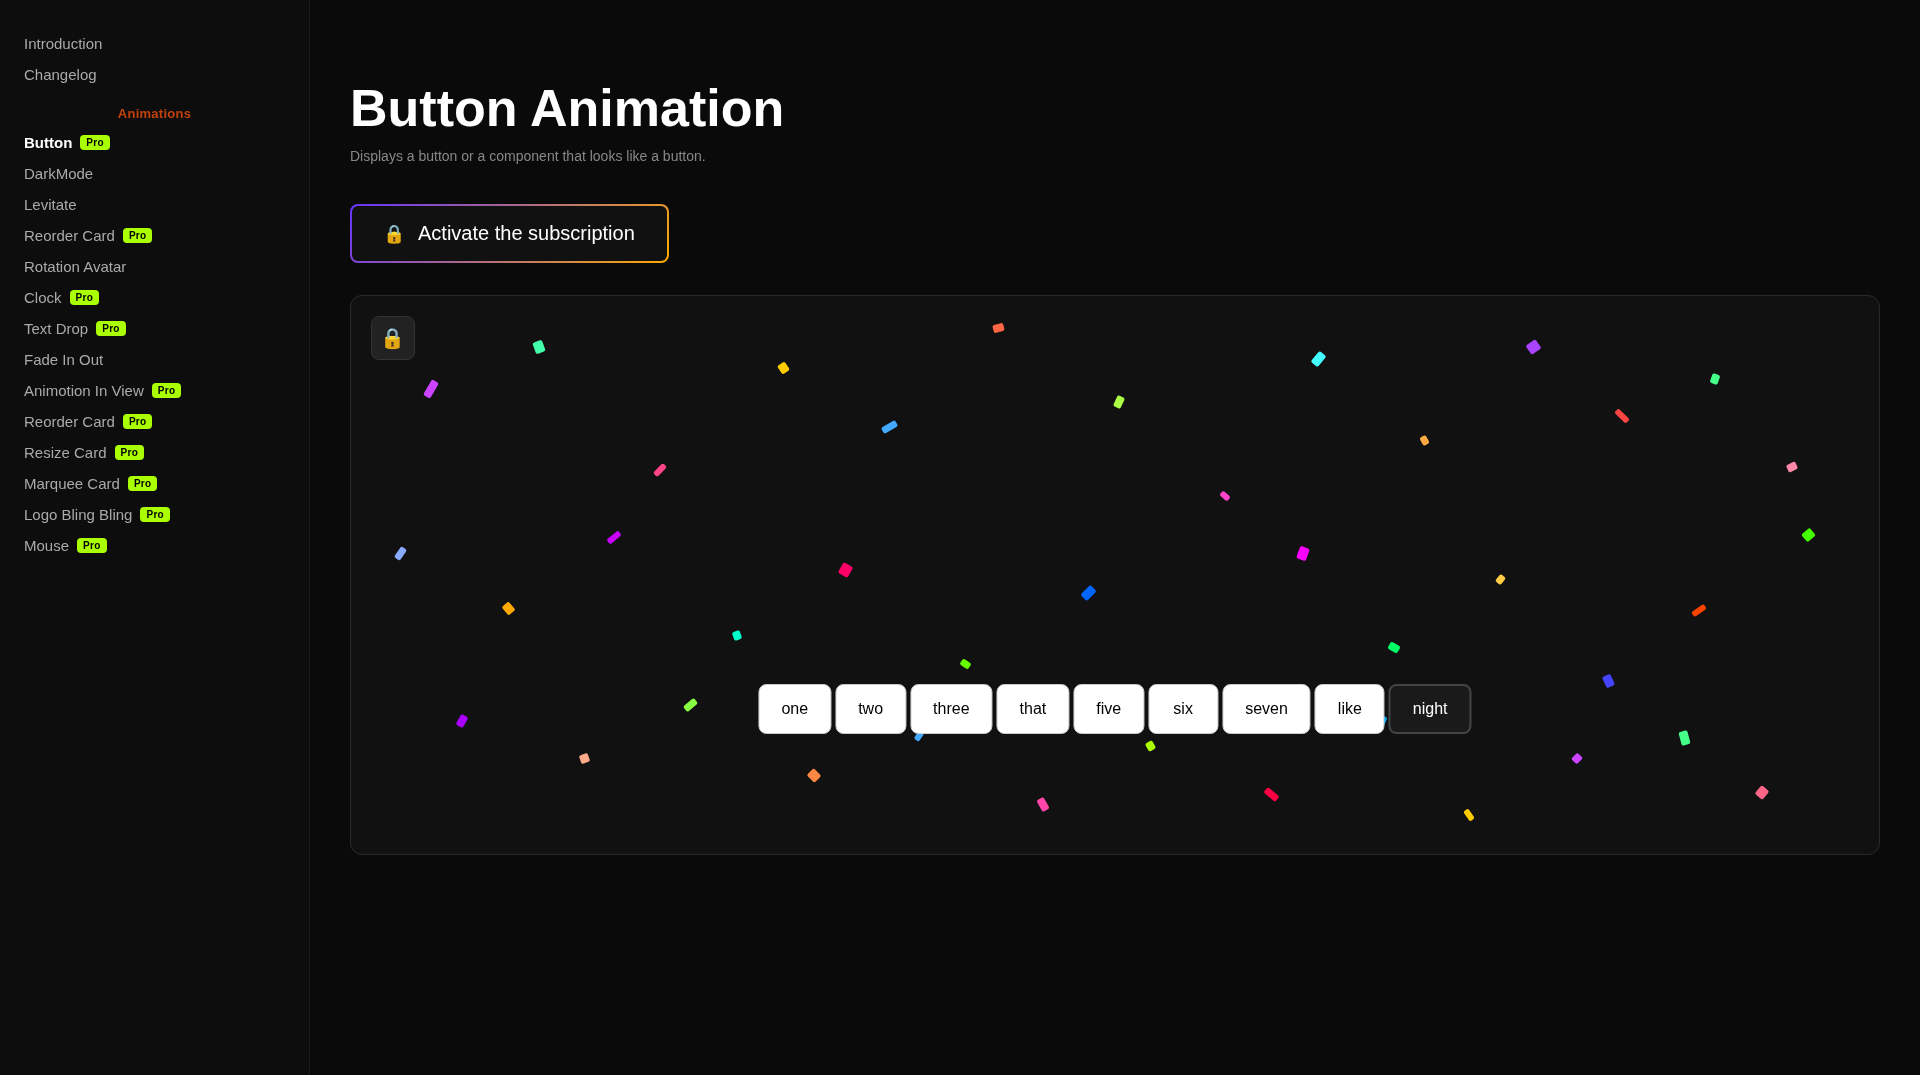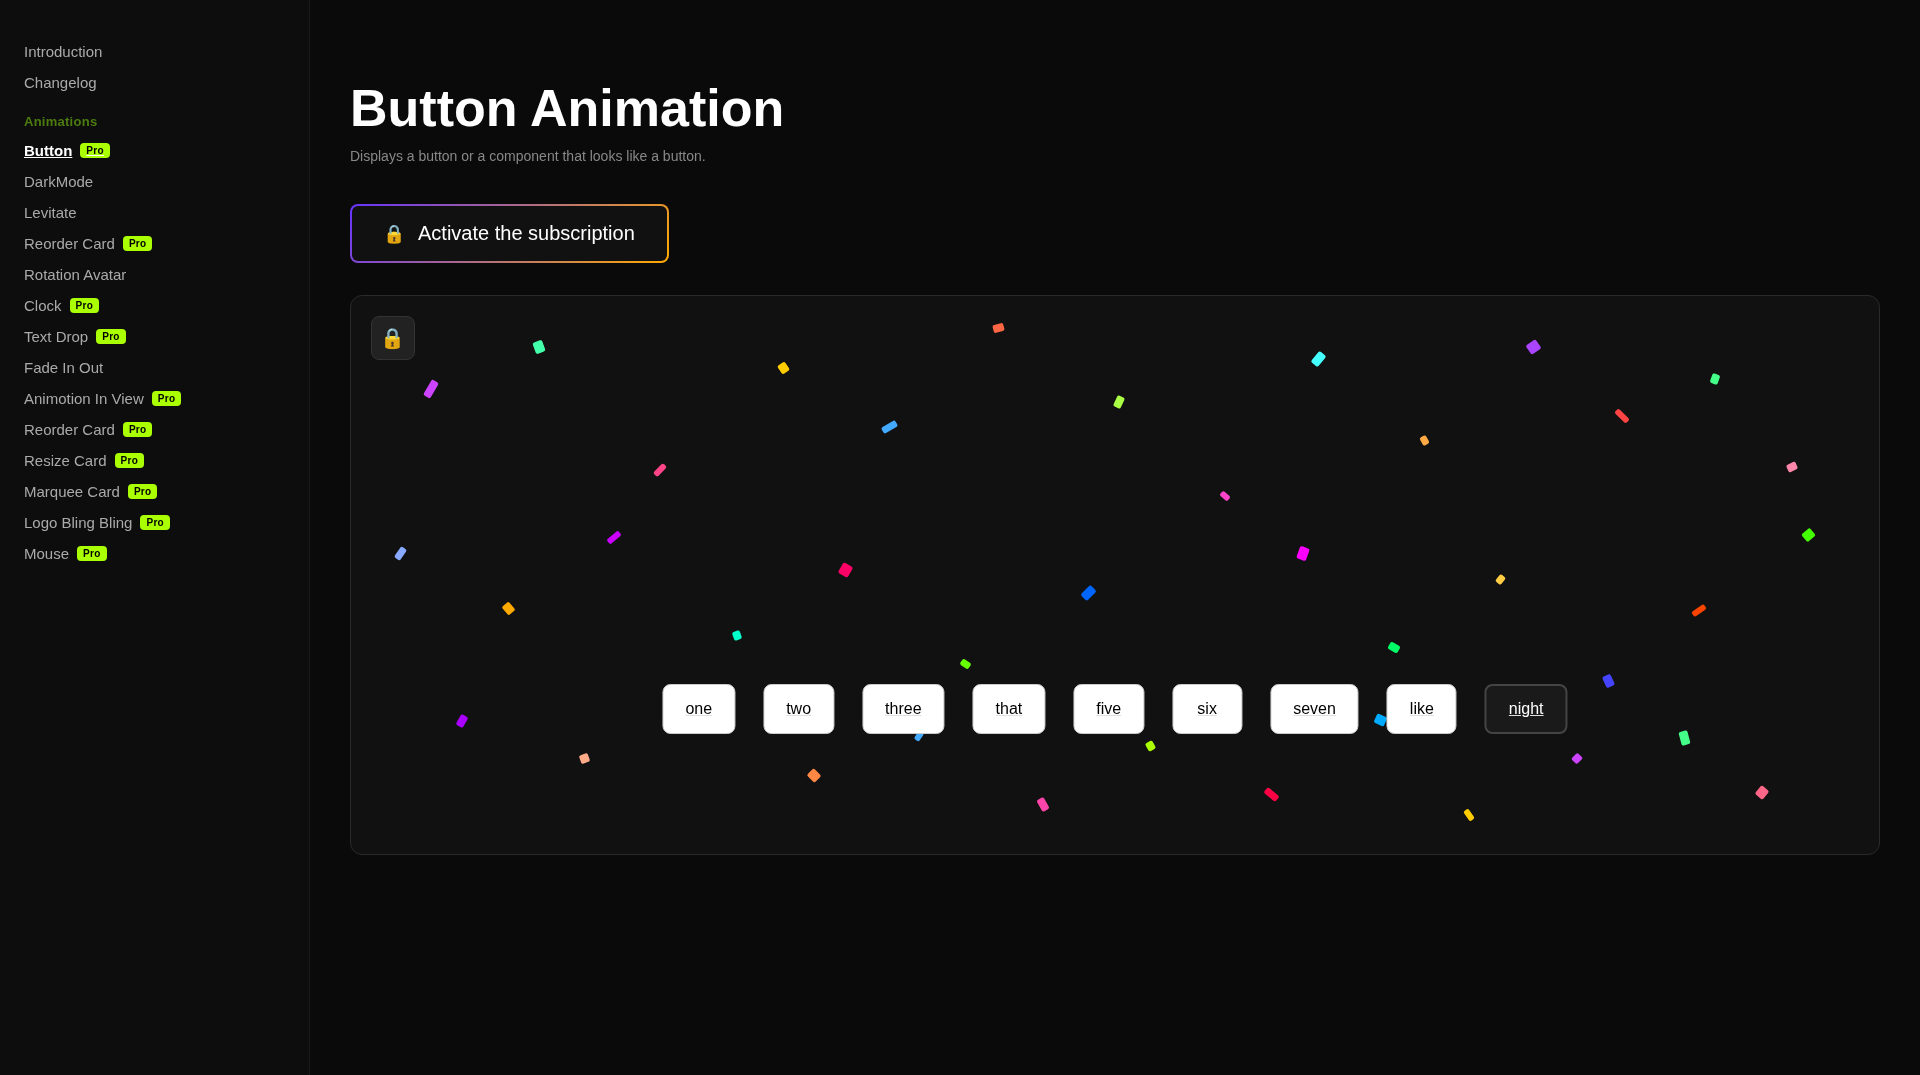--- a/index.html
+++ b/index.html
@@ -10,40 +10,41 @@
       display: flex;
       height: 1075px;
       overflow: hidden;
     }
 
     
     .sidebar {
       width: 310px;
       min-width: 310px;
       background: #0d0d0d;
-      padding: 36px 0;
+      padding: 28px 0;
       overflow-y: auto;
       border-right: 1px solid #1a1a1a;
+      text-align: center;
     }
     .sidebar-item {
       padding: 7px 24px;
       cursor: pointer;
       font-size: 15px;
       color: #aaa;
       display: flex;
       align-items: center;
       gap: 8px;
       transition: color 0.2s;
     }
-    .sidebar-item.active { color: #fff; font-weight: 600; text-decoration: underline; }
+    .sidebar-item.active { color: #fff; font-weight: 600; }
     .sidebar-section-label {
       padding: 16px 24px 6px;
       font-size: 13px;
       font-weight: 700;
-      color: #4d7c0f;
+      color: #c2410c;
       letter-spacing: 0.02em;
     }
     .pro-badge {
       background: #aaff00;
       color: #000;
       font-size: 10px;
       font-weight: 700;
       padding: 2px 6px;
       border-radius: 4px;
       letter-spacing: 0.03em;
@@ -136,23 +137,22 @@
       border-radius: 2px;
     }
 
     
     .buttons-row {
       position: absolute;
       bottom: 120px;
       left: 50%;
       transform: translateX(-50%);
       display: flex;
-      gap: 28px;
+      gap: 4px;
       z-index: 10;
-      text-decoration: underline;
     }
     .anim-btn {
       background: #fff;
       color: #000;
       border: 1px solid #ccc;
       border-radius: 8px;
       padding: 14px 22px;
       font-size: 16px;
       font-weight: 500;
       cursor: pointer;

